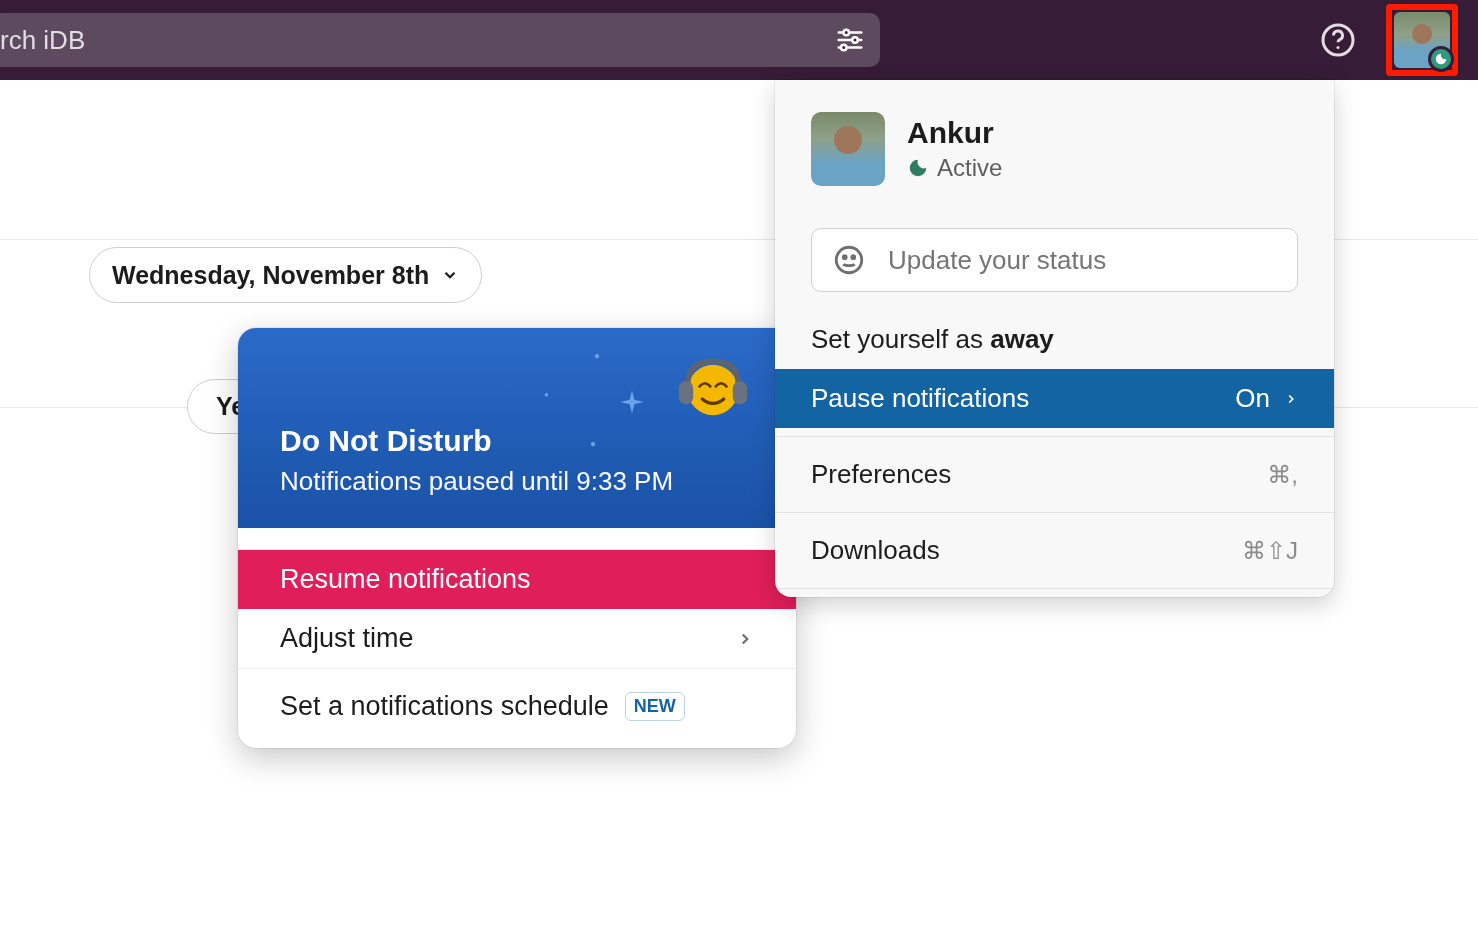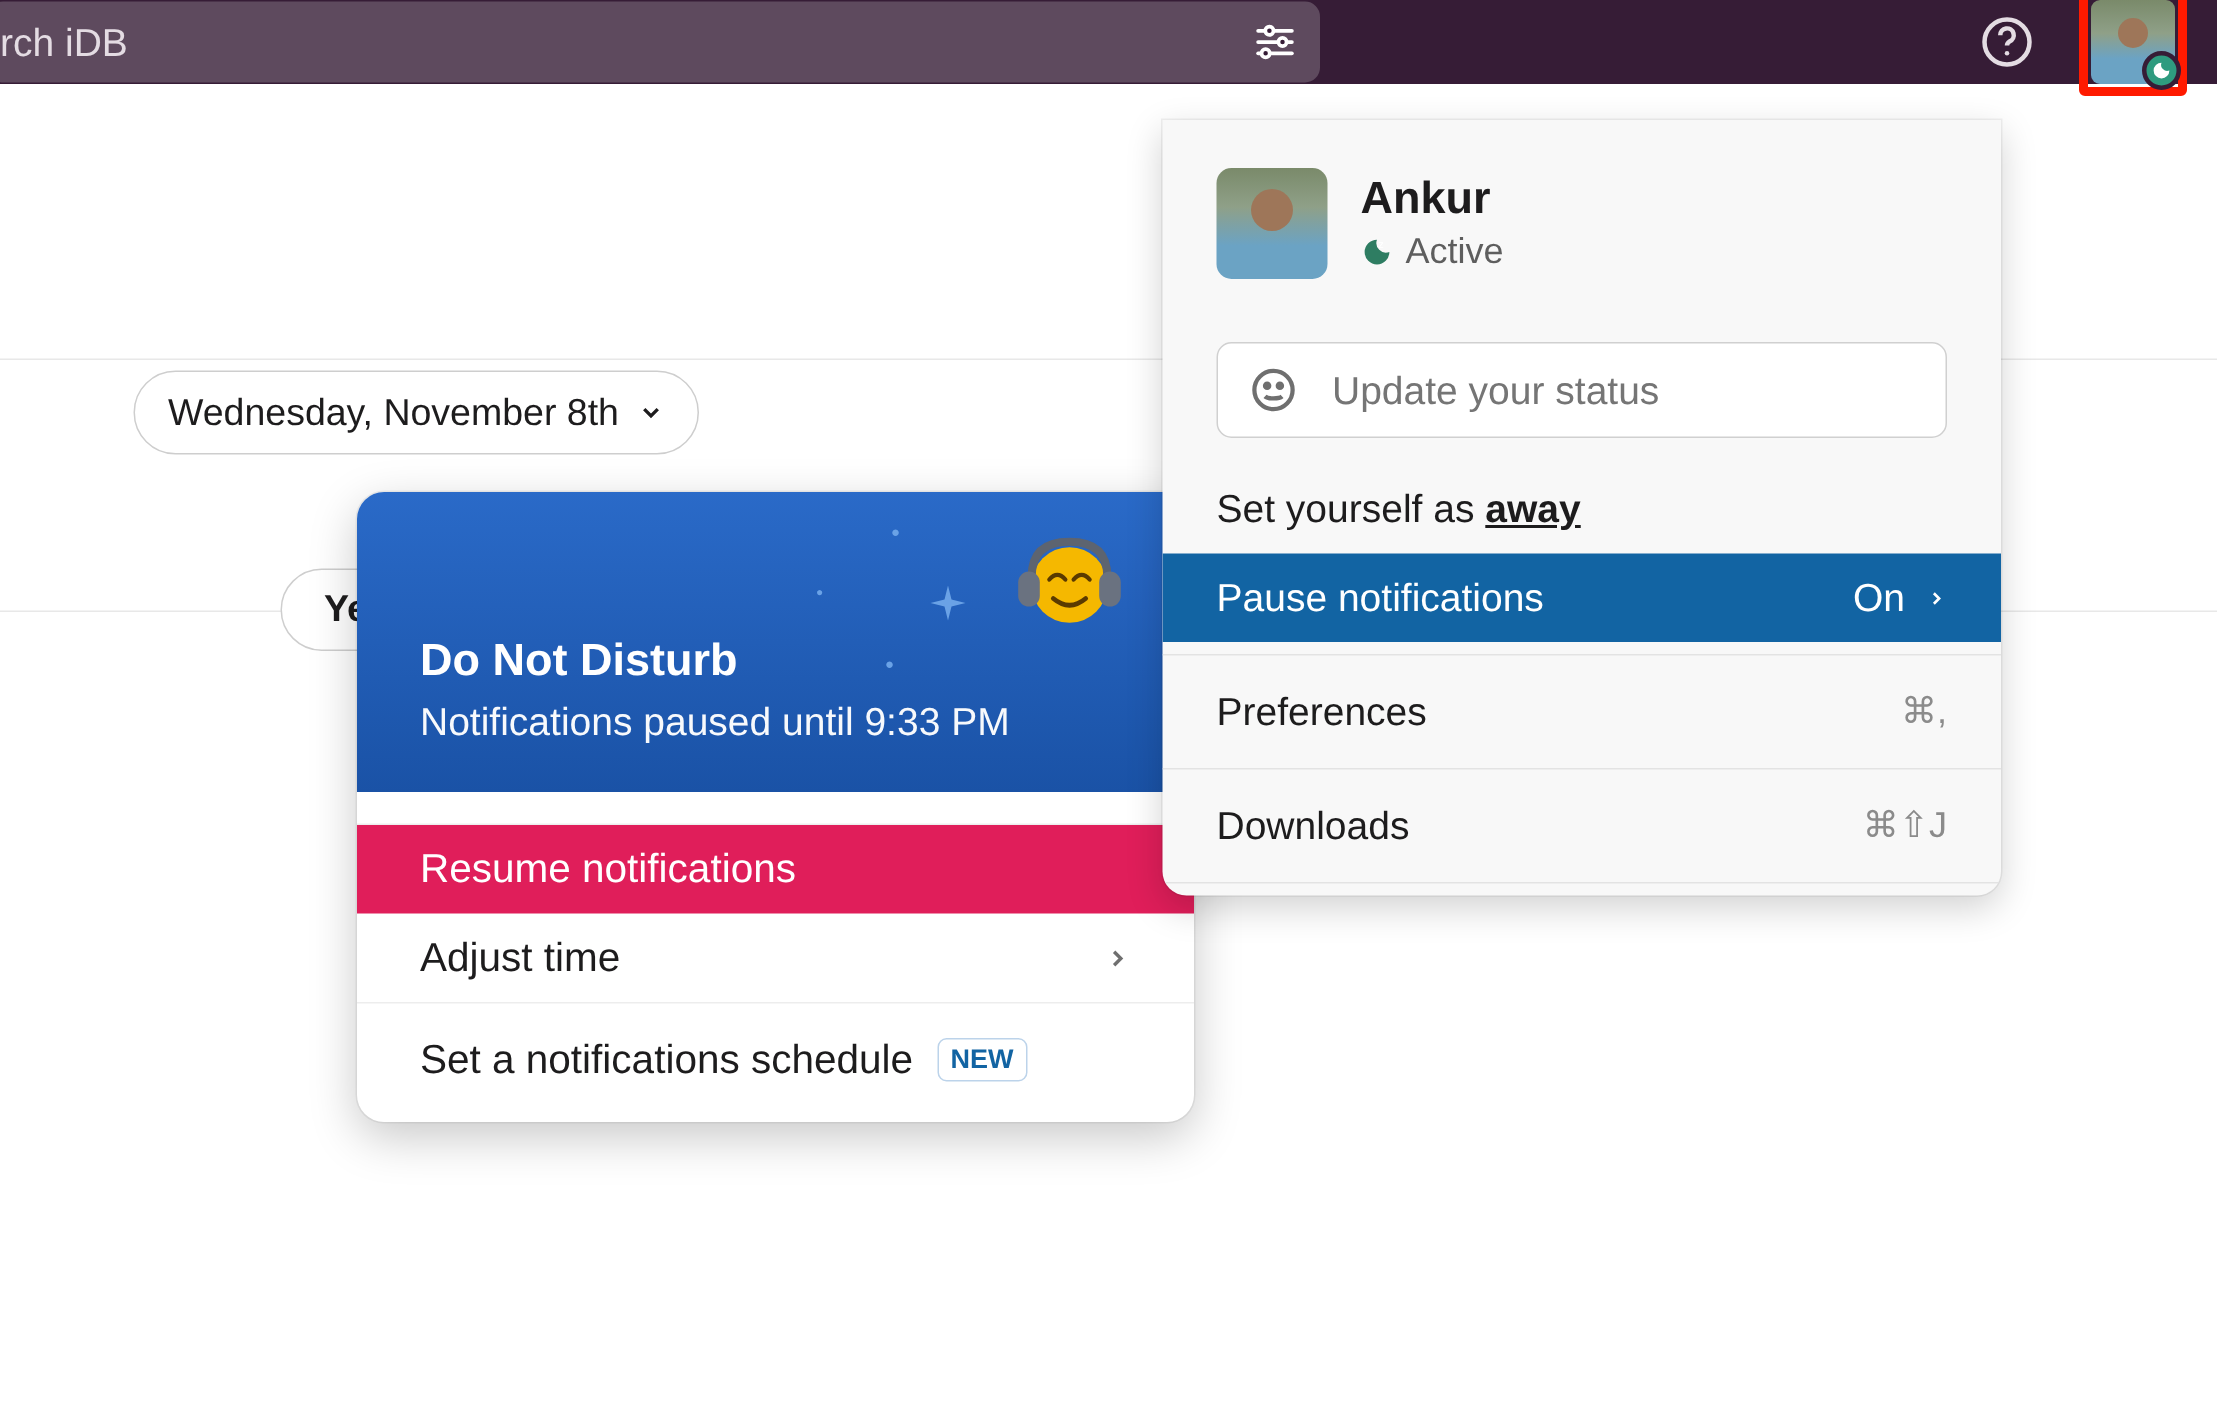--- a/index.html
+++ b/index.html
@@ -1,53 +1,53 @@
 <!DOCTYPE html>
 <html><head>
   <meta charset="utf-8">
   <style>
     * { margin: 0; padding: 0; box-sizing: border-box; }
     body { font-family: -apple-system, BlinkMacSystemFont, "Segoe UI", Helvetica, Arial, sans-serif; background: #fff; overflow: hidden; width: 1478px; height: 938px; position: relative; }
 
-    .topbar { background: #361c36; height: 56px; display: flex; align-items: center; padding: 0 20px 0 0; }
+    .topbar { background: #361c36; height: 80px; display: flex; align-items: center; padding: 0 20px 0 0; }
     .search-wrap { flex: 0 0 888px; height: 54px; background: #5e4a5e; border-radius: 10px; display: flex; align-items: center; padding: 0 12px 0 0; margin-left: -8px; }
     .search-text { flex: 1; color: #e4dce3; font-size: 26px; padding-left: 8px; white-space: nowrap; overflow: hidden; }
     .search-filter { width: 36px; height: 36px; display: flex; align-items: center; justify-content: center; color: #fff; }
     .topbar-right { margin-left: auto; display: flex; align-items: center; gap: 28px; }
     .help-icon { width: 40px; height: 40px; color: #e4dce3; display: flex; align-items: center; justify-content: center; }
     .avatar-wrap { position: relative; width: 72px; height: 72px; border: 6px solid #ff1a00; border-radius: 4px; display: flex; align-items: center; justify-content: center; }
     .avatar-img { width: 56px; height: 56px; border-radius: 6px; background: linear-gradient(180deg, #7a8a6a 0%, #8fa088 40%, #6ba3c4 70%); position: relative; overflow: hidden; }
     .avatar-img::after { content: ''; position: absolute; left: 50%; top: 12px; transform: translateX(-50%); width: 20px; height: 20px; background: #9e7659; border-radius: 50%; }
     .avatar-badge { position: absolute; bottom: -2px; right: -2px; width: 26px; height: 26px; background: #2e9b7f; border-radius: 50%; border: 3px solid #361c36; display: flex; align-items: center; justify-content: center; }
     .avatar-badge svg { width: 14px; height: 14px; }
 
     .bg-row1 { position: absolute; left: 0; right: 0; top: 239px; height: 1px; background: #e8e8e8; }
     .bg-row2 { position: absolute; left: 0; right: 0; top: 407px; height: 1px; background: #e8e8e8; }
 
     .date-chip { position: absolute; left: 89px; top: 247px; height: 56px; border: 1px solid #cecece; border-radius: 28px; background: #fff; display: flex; align-items: center; padding: 0 22px; gap: 12px; }
-    .date-chip span { font-size: 25px; font-weight: 400; color: #1d1c1d; }
+    .date-chip span { font-size: 25px; font-weight: 700; color: #1d1c1d; }
     .date-chip svg { width: 18px; height: 18px; }
 
     .ye-chip { position: absolute; left: 187px; top: 379px; height: 55px; border: 1px solid #cecece; border-top-left-radius: 28px; border-bottom-left-radius: 28px; background: #fff; display: flex; align-items: center; padding: 0 0 0 28px; font-size: 25px; font-weight: 700; color: #1d1c1d; }
 
     .user-menu { position: absolute; right: 144px; top: 80px; width: 559px; background: #f8f8f8; border-radius: 0 0 16px 16px; box-shadow: 0 8px 24px rgba(0,0,0,.18), 0 0 0 1px rgba(0,0,0,.06); overflow: hidden; }
     .um-header { display: flex; align-items: center; gap: 22px; padding: 32px 36px 26px; }
     .um-avatar { width: 74px; height: 74px; border-radius: 10px; background: linear-gradient(180deg, #7a8a6a 0%, #8fa088 35%, #6ba3c4 70%); position: relative; overflow: hidden; }
     .um-avatar::after { content: ''; position: absolute; left: 50%; top: 14px; transform: translateX(-50%); width: 28px; height: 28px; background: #9e7659; border-radius: 50%; }
     .um-name { font-size: 30px; font-weight: 800; color: #1d1c1d; }
     .um-status-row { display: flex; align-items: center; gap: 8px; margin-top: 4px; }
     .um-status-badge { width: 22px; height: 22px; color: #2e7d62; }
     .um-status-text { font-size: 24px; color: #5e5e5e; }
 
     .um-input { margin: 16px 36px 18px; height: 64px; border: 1px solid #d0d0d0; border-radius: 10px; background: #fff; display: flex; align-items: center; padding: 0 20px; gap: 22px; }
     .um-input svg { width: 34px; height: 34px; color: #6f6f6f; }
     .um-input input { border: none; outline: none; font-size: 26px; color: #6f6f6f; flex: 1; background: transparent; }
 
     .um-item { padding: 14px 36px; font-size: 26px; color: #1d1c1d; display: flex; align-items: center; justify-content: space-between; cursor: pointer; }
-    .um-item.away b { font-weight: 800; text-decoration: underline; }
+    .um-item.away b { font-weight: 800; }
     .um-sep { height: 1px; background: #e3e3e3; margin: 8px 0; }
     .um-pause { background: #1264a3; color: #fff; padding: 14px 36px; display: flex; align-items: center; justify-content: space-between; font-size: 26px; cursor: pointer; }
     .um-pause-right { display: flex; align-items: center; gap: 14px; }
     .um-shortcut { color: #8b8b8b; font-size: 24px; }
 
     .dnd-panel { position: absolute; left: 238px; top: 328px; width: 558px; background: #fff; border-radius: 18px; box-shadow: 0 10px 32px rgba(0,0,0,.22), 0 0 0 1px rgba(0,0,0,.06); overflow: hidden; }
     .dnd-header { background: #1d5ab0; background: linear-gradient(180deg, #2a6ac8 0%, #1a52a6 100%); color: #fff; padding: 30px 42px 26px; position: relative; height: 200px; }
     .dnd-title { font-size: 30px; font-weight: 700; margin-top: 66px; }
     .dnd-sub { font-size: 26px; margin-top: 8px; opacity: .97; }
     .dnd-emoji { position: absolute; right: 38px; top: 26px; width: 90px; height: 68px; }

